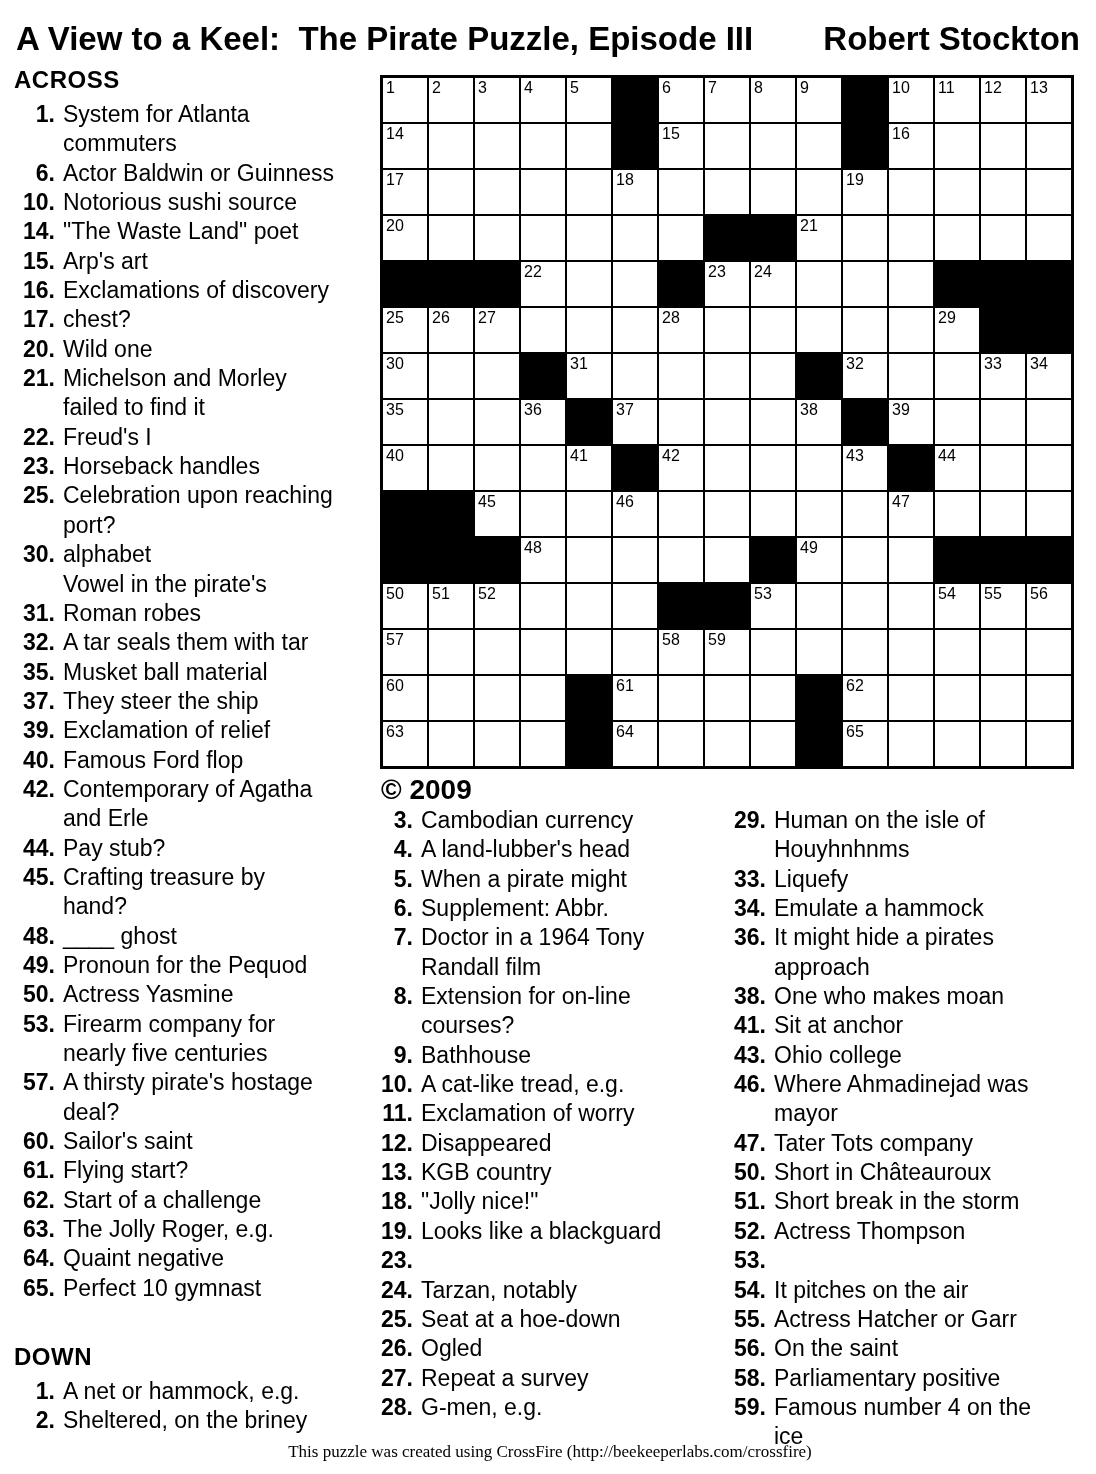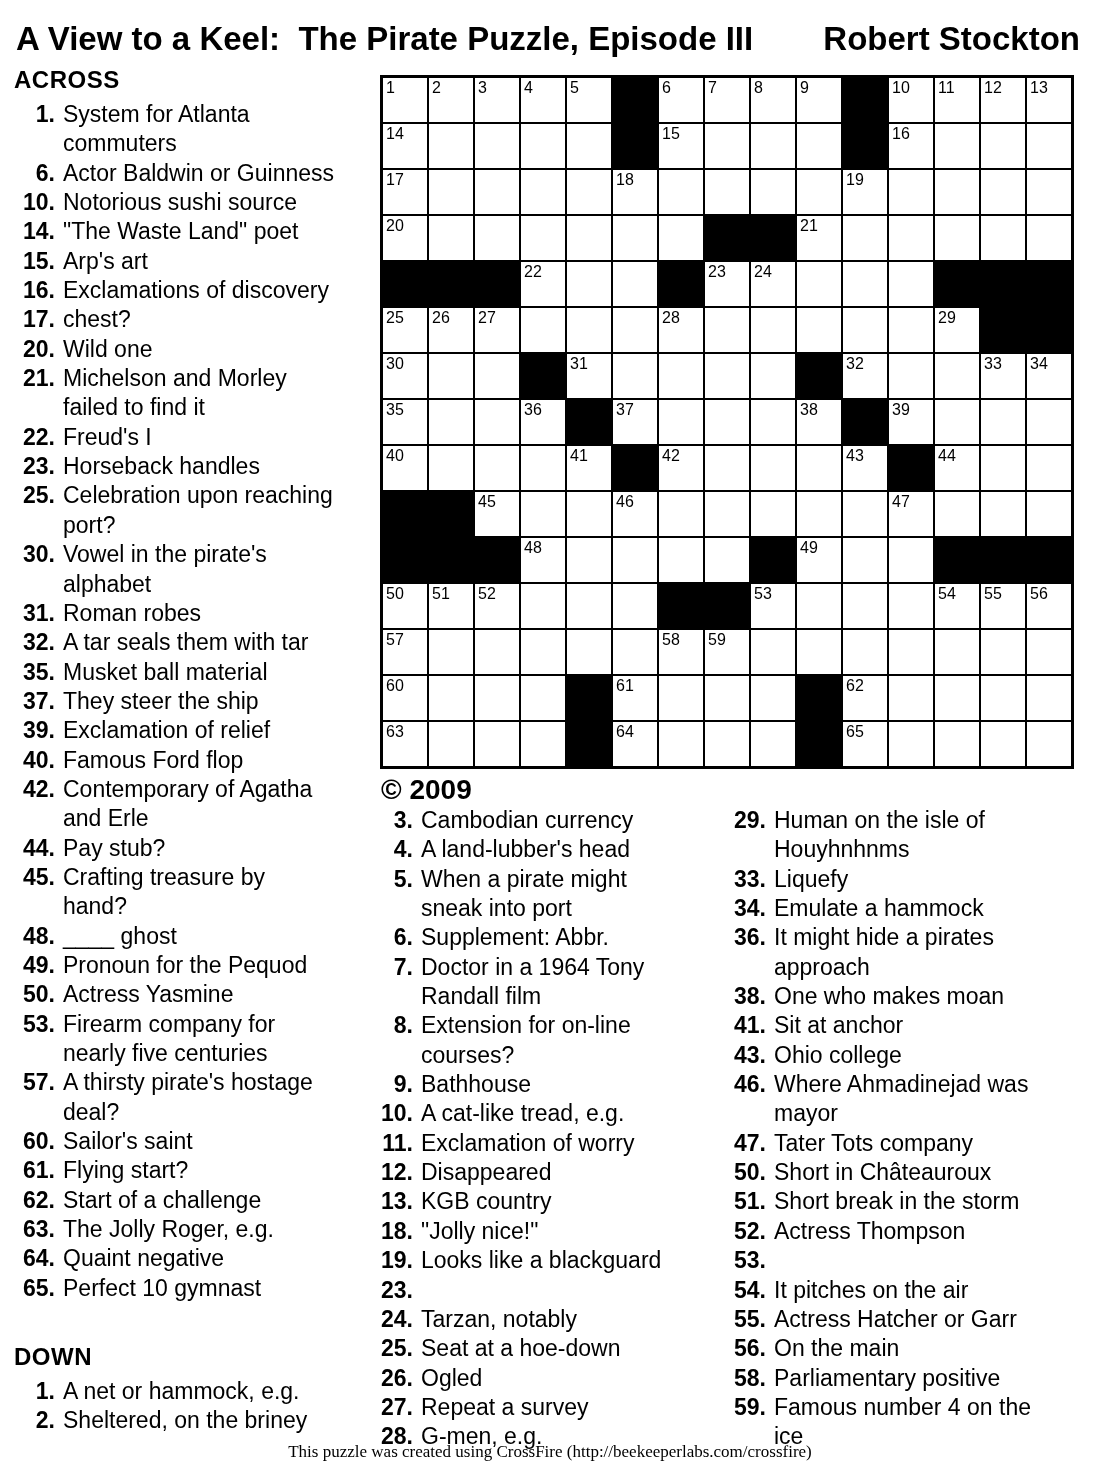--- a/index.html
+++ b/index.html
@@ -137,22 +137,22 @@
         <div class="clue">
           <span class="cnum">25.</span>
           <div class="ctxt">
             <div class="cline">Celebration upon reaching</div>
             <div class="cline">port?</div>
           </div>
         </div>
         <div class="clue">
           <span class="cnum">30.</span>
           <div class="ctxt">
+            <div class="cline">alphabet</div>
             <div class="cline">Vowel in the pirate's</div>
-            <div class="cline">alphabet</div>
           </div>
         </div>
         <div class="clue">
           <span class="cnum">31.</span>
           <div class="ctxt">
             <div class="cline">Roman robes</div>
           </div>
         </div>
         <div class="clue">
           <span class="cnum">32.</span>
@@ -661,21 +661,20 @@
         <div class="clue">
           <span class="cnum">4.</span>
           <div class="ctxt">
             <div class="cline">A land-lubber's head</div>
           </div>
         </div>
         <div class="clue">
           <span class="cnum">5.</span>
           <div class="ctxt">
             <div class="cline">When a pirate might</div>
-            <div class="cline">sneak into port</div>
           </div>
         </div>
         <div class="clue">
           <span class="cnum">6.</span>
           <div class="ctxt">
             <div class="cline">Supplement: Abbr.</div>
           </div>
         </div>
         <div class="clue">
           <span class="cnum">7.</span>
@@ -857,21 +856,21 @@
         </div>
         <div class="clue">
           <span class="cnum">55.</span>
           <div class="ctxt">
             <div class="cline">Actress Hatcher or Garr</div>
           </div>
         </div>
         <div class="clue">
           <span class="cnum">56.</span>
           <div class="ctxt">
-            <div class="cline">On the main</div>
+            <div class="cline">On the saint</div>
           </div>
         </div>
         <div class="clue">
           <span class="cnum">58.</span>
           <div class="ctxt">
             <div class="cline">Parliamentary positive</div>
           </div>
         </div>
         <div class="clue">
           <span class="cnum">59.</span>

